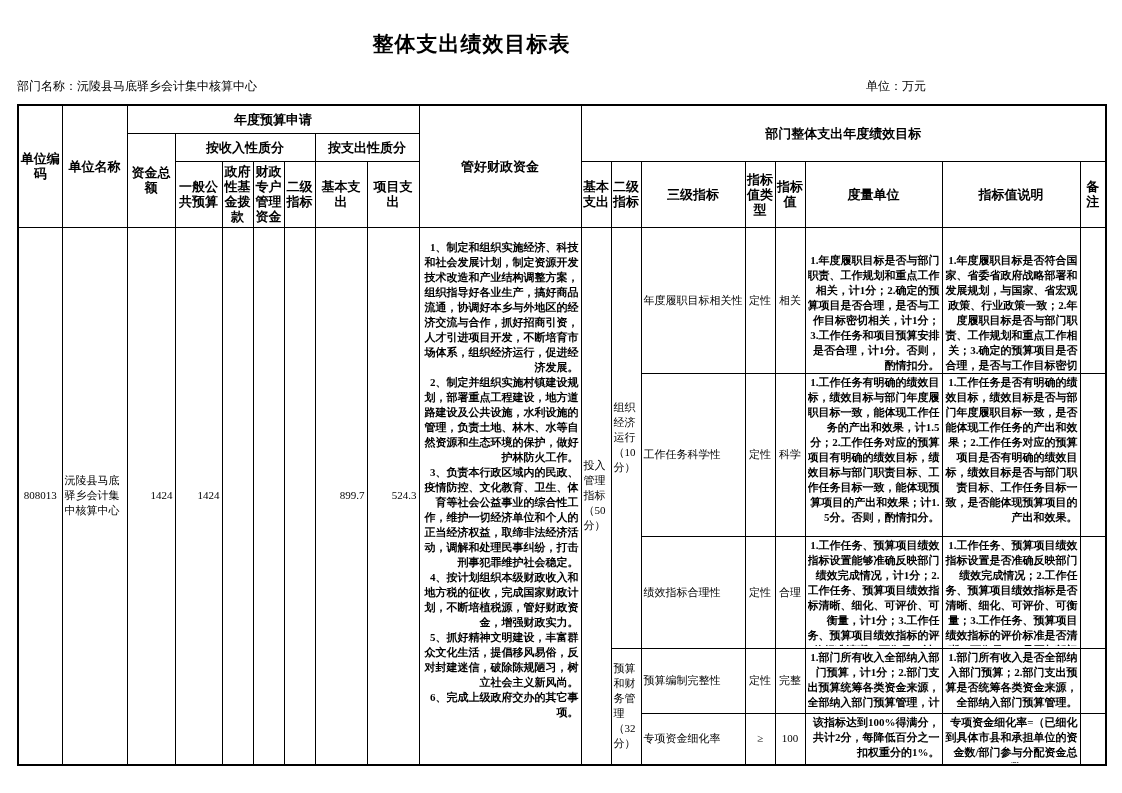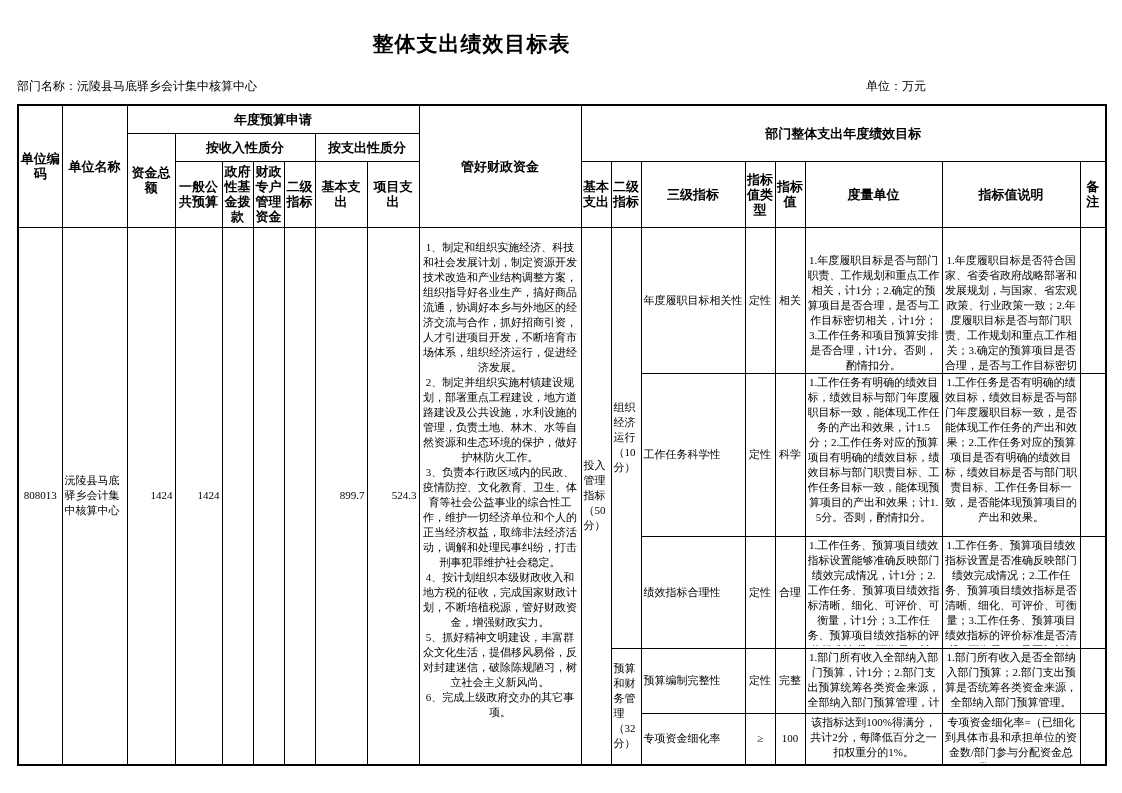--- a/index.html
+++ b/index.html
@@ -52,21 +52,21 @@
   tr.hr1 { height:28px; }
   tr.hr2 { height:28px; }
   tr.hr3 { height:66px; }
   tr.br1 { height:123px; }
   tr.br2 { height:163px; }
   tr.br3 { height:112px; }
   tr.br4 { height:65px; }
   tr.br5 { height:52px; }
   td.num { text-align:right; vertical-align:middle;margin-top:48px; }
   td.ctr { text-align:center; vertical-align:middle; }
-  td.lt  { text-align:center; vertical-align:top; }
+  td.lt  { text-align:right; vertical-align:top;font-weight:bold; }
   td.mid { vertical-align:middle; text-align:left; }
   .clip { overflow:hidden; }
   .clip1 { height:119px;margin-top:24px; }
   .clip2 { height:159px; }
   .clip3 { height:108px; }
   .clip4 { height:61px; }
   .clip5 { height:48px; }
   .pre { white-space:pre-line; }
   .tall { overflow:hidden; height:511px; }
 </style>

